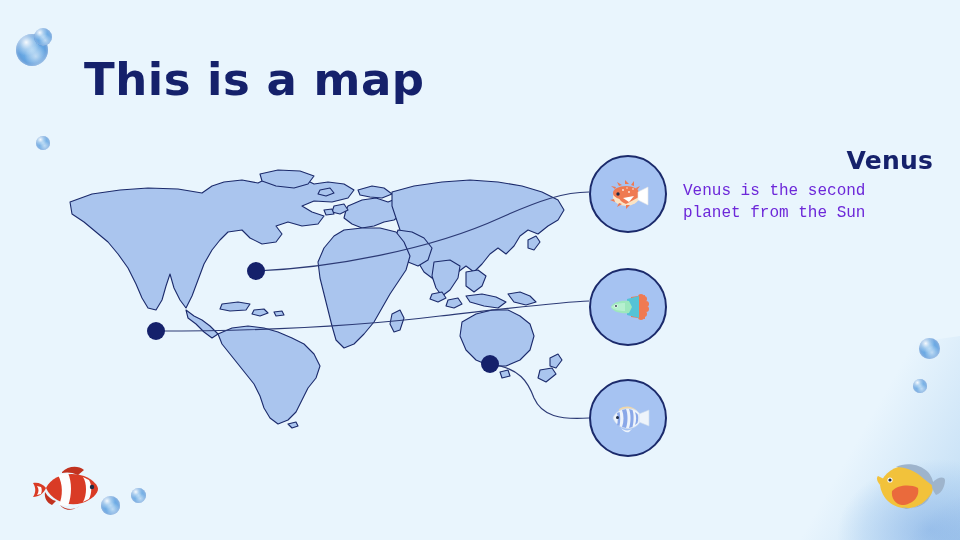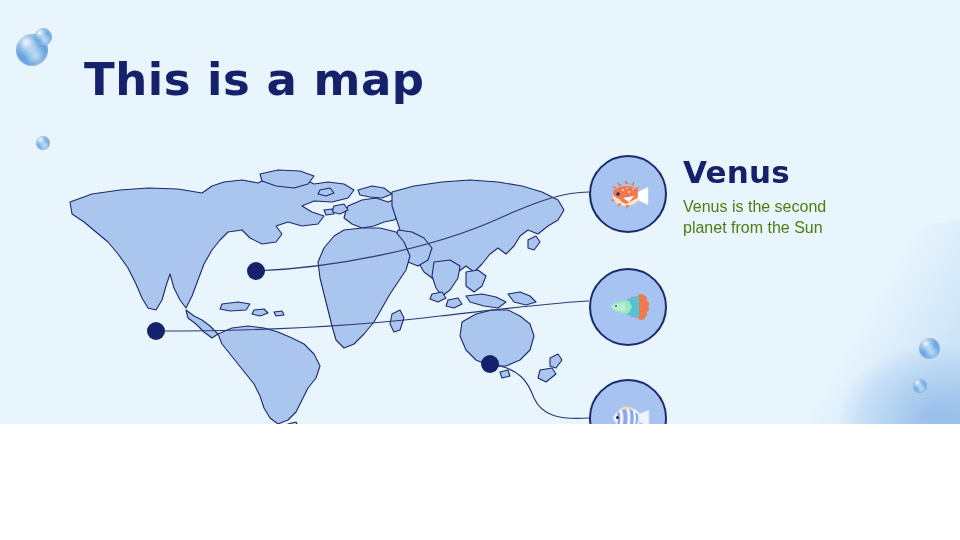--- a/index.html
+++ b/index.html
@@ -3,21 +3,21 @@
 <meta charset="utf-8">
 <style>
   html, body {
     margin: 0;
     padding: 0;
     background: #ffffff;
   }
   #slide {
     position: relative;
     width: 960px;
-    height: 424px;
+    height: 540px;
     overflow: hidden;
     background: #e9f5fd;
     font-family: "Liberation Sans", sans-serif;
     -webkit-font-smoothing: antialiased;
   }
 
   
   #title {
     position: absolute;
     left: 84px;
@@ -61,30 +61,31 @@
     align-items: center;
     justify-content: center;
   }
   .item-circle svg { display:block; }
 
   
   .item-text { position: absolute; width: 250px; }
   .item-head {
     font-family: "DejaVu Sans", sans-serif;
     font-weight: 700;
-    font-size: 31px;
+    font-size: 25px;
     color: #15216b;
     line-height: 1.05;
-    margin: 8px 0 7px 0;
+    margin: 0 0 7px 0;
     letter-spacing: 0.2px;
+    text-align: right;
   }
   .item-body {
-    font-family: Liberation Sans, sans-serif;
+    font-family: Liberation Mono, monospace;
     font-size: 16px;
-    color: #4d7c0f;
+    color: #6d28d9;
     line-height: 1.34;
     margin: 0;
     white-space: pre-line;
   }
 
   
   .bubble {
     position: absolute;
     border-radius: 50%;
     background:

